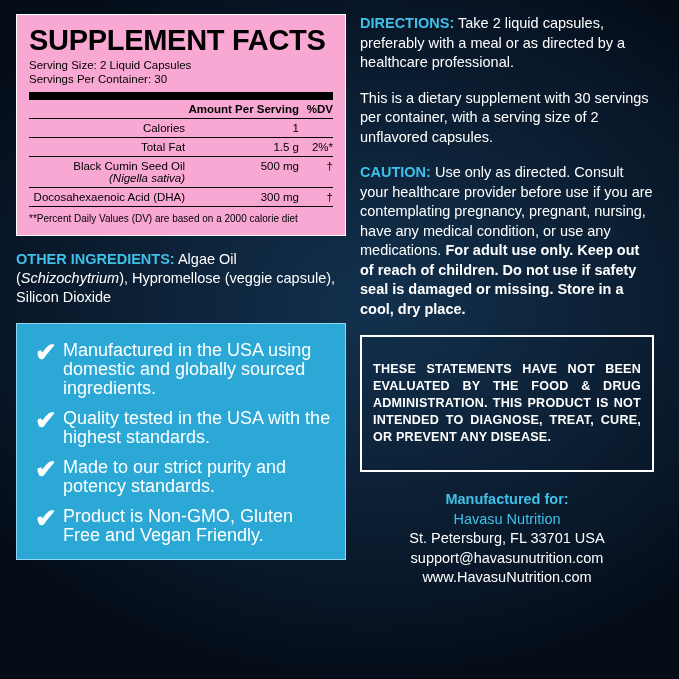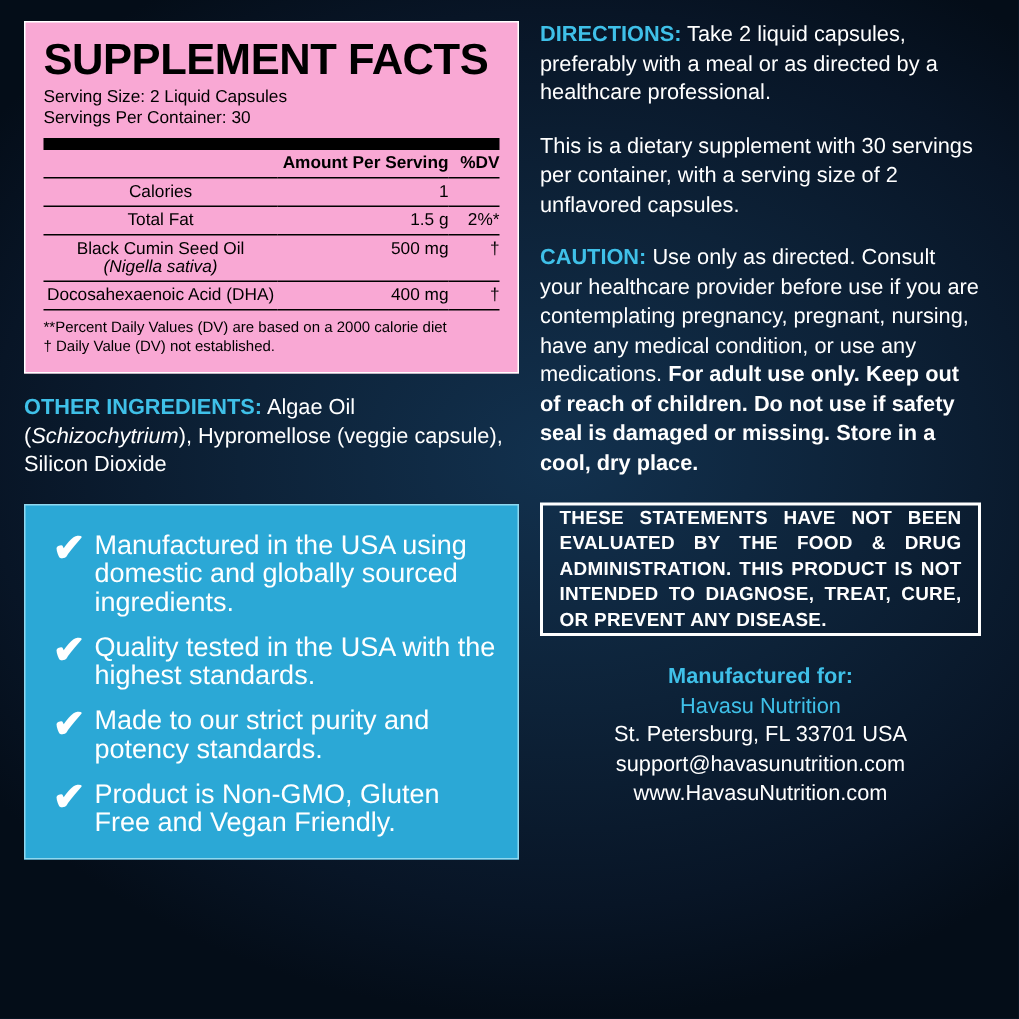--- a/index.html
+++ b/index.html
@@ -33,21 +33,21 @@
   .sf-title{
     font-size:29px;line-height:30px;font-weight:700;
     letter-spacing:-0.3px;margin:0 0 4px 0;
   }
   .sf-sub{font-size:11.5px;line-height:13.5px;margin:0;}
   .sf-rule-thick{height:8px;background:#000;margin:6px 0 0 0;}
   table.sf{width:100%;border-collapse:collapse;font-size:11.5px;}
   table.sf td{padding:3px 0;vertical-align:top;}
   .sf-hdr td{font-weight:700;font-size:11.5px;border-bottom:1px solid #000;padding-bottom:2px;}
   .sf-row td{border-bottom:1px solid #000;}
-  .c-name{text-align:center;}
+  .c-name{text-align:right;}
   .c-amt{text-align:right;padding-right:26px;white-space:nowrap;}
   .c-dv{text-align:right;width:34px;white-space:nowrap;}
   .ital{font-style:italic;}
   .sf-foot{font-size:10px;line-height:13px;margin-top:5px;}
 
   
   .other-ing{margin-top:14px;font-size:14.5px;line-height:19px;color:#ffffff;}
   .other-ing .lbl{color:#3fc0e8;font-weight:700;}
 
   
@@ -64,21 +64,21 @@
     text-align:center;
   }
   .chk-text{font-size:18px;line-height:19px;color:#ffffff;}
 
   
   .blk{margin-bottom:16px;font-size:14.5px;line-height:19.5px;}
   .blk .lbl{color:#3fc0e8;font-weight:700;}
   .bold{font-weight:700;}
   .statement{
     border:2px solid #ffffff;
-    padding:0 11px;
+    padding:24px 11px;
     font-size:12.6px;line-height:17px;font-weight:700;
     letter-spacing:0.2px;
     text-align:justify;
     margin-top:16px;
   }
   .mfg{margin-top:18px;font-size:14.5px;line-height:19.5px;text-align:center;}
   .mfg .lbl{color:#3fc0e8;font-weight:700;}
   .mfg .name{color:#3fc0e8;}
 </style>
 </head>
@@ -116,28 +116,27 @@
         <tr class="sf-row">
           <td class="c-name">
             <span>Black Cumin Seed Oil</span><br>
             <span class="ital">(Nigella sativa)</span>
           </td>
           <td class="c-amt">500 mg</td>
           <td class="c-dv">†</td>
         </tr>
         <tr class="sf-row">
           <td class="c-name">Docosahexaenoic Acid (DHA)</td>
-          <td class="c-amt">400 mg</td>
+          <td class="c-amt">300 mg</td>
           <td class="c-dv">†</td>
         </tr>
       </tbody>
         </table>
 
       <div class="sf-foot">**Percent Daily Values (DV) are based on a 2000 calorie diet</div>
-      <div class="sf-foot" style="margin-top:0">† Daily Value (DV) not established.</div>
     </div>
 
     <div class="other-ing">
       <span class="lbl">OTHER INGREDIENTS:</span><span> Algae Oil (</span><span class="ital">Schizochytrium</span><span>), Hypromellose (veggie capsule), Silicon Dioxide</span>
     </div>
 
     <div class="checkbox-panel">
       <div class="chk-row">
         <div class="chk-mark">✔</div>
         <div class="chk-text">Manufactured in the USA using domestic and globally sourced ingredients.</div>

